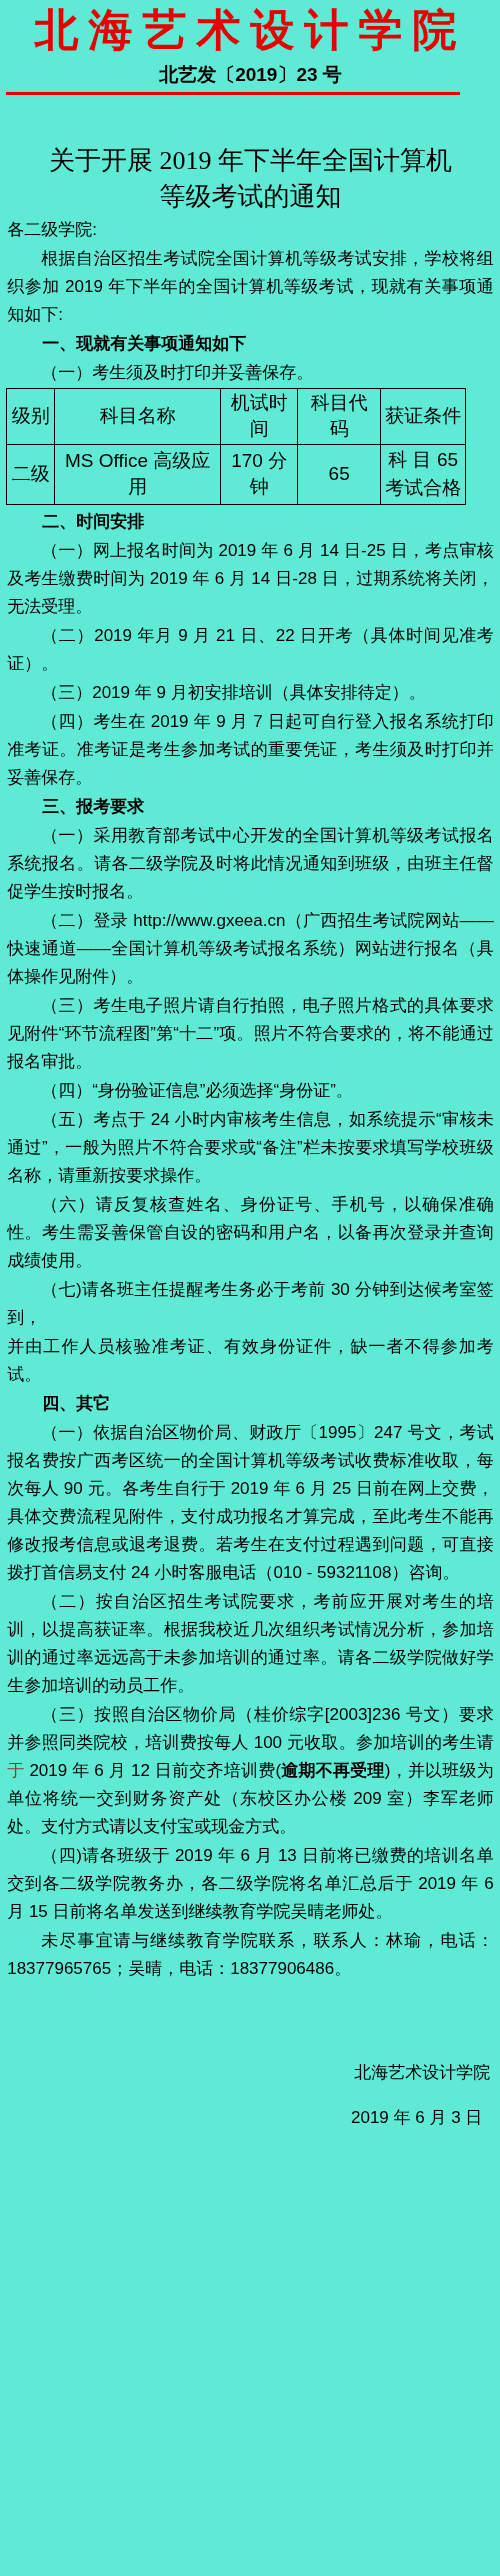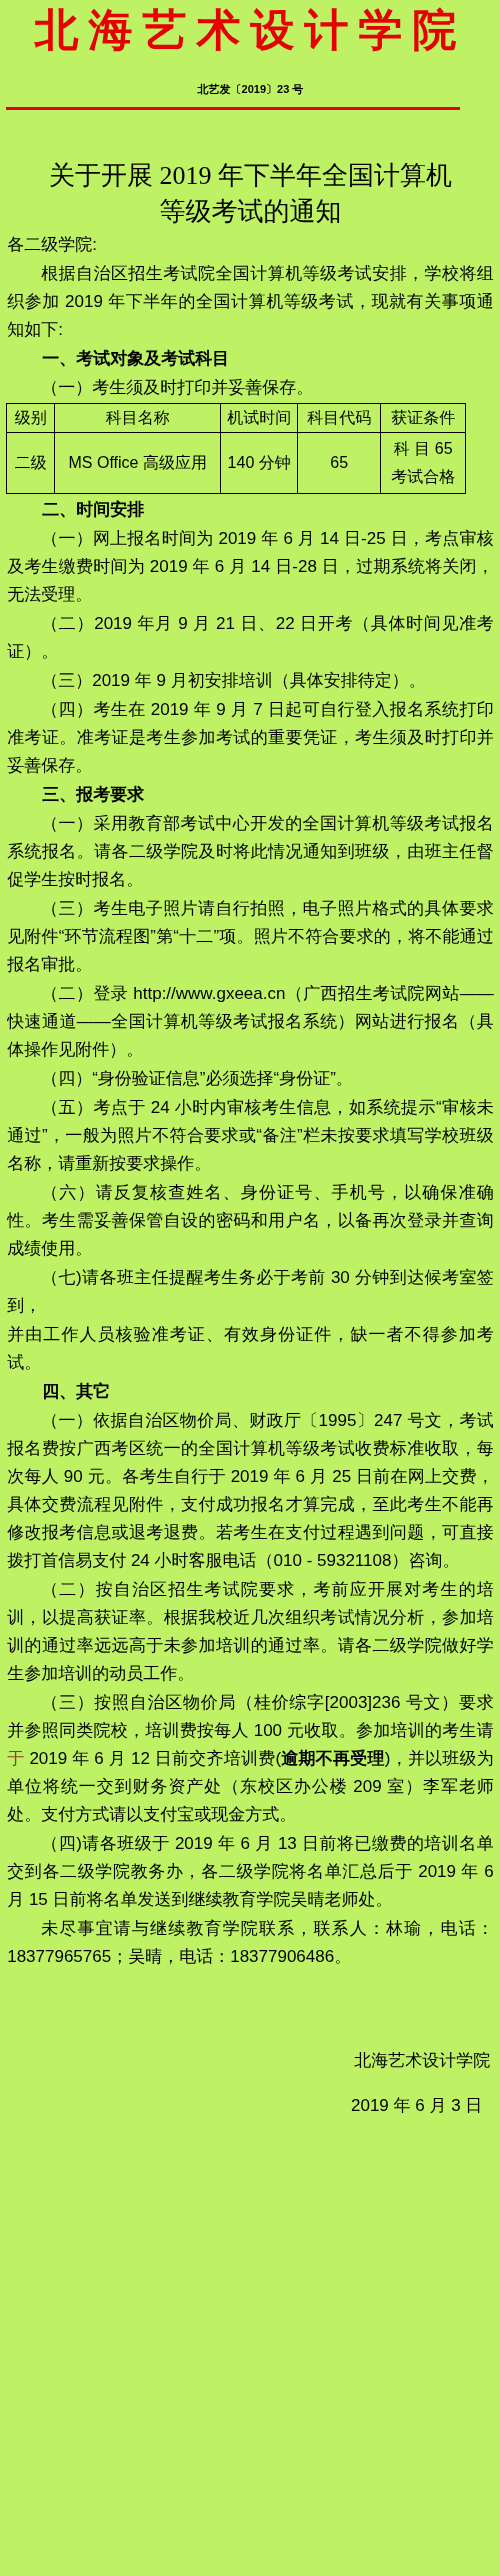--- a/index.html
+++ b/index.html
@@ -1,41 +1,41 @@
 <!DOCTYPE html>
 <html style="font-size:12.5px"><head>
 <meta charset="utf-8">
 <style>
   html,body { margin:0; padding:0; background:#ffffff; }
   .page {
     position:relative;
     width:501px; height:2576px;
-    background:#bef264;
+    background:#5eead4;
     box-sizing:border-box;
     padding:3.1px 6.2px 0 6.2px;
     font-family:"Liberation Sans", sans-serif;
     font-size:17px;
     line-height:28px;
     color:#000000;
     overflow:hidden;
   }
   .school-name {
     font-family:"Liberation Serif", serif;
     font-weight:bold;
     font-size:44px;
     line-height:56px;
     letter-spacing:10px;
     text-align:center;
     white-space:nowrap;
   }
   .doc-no {
-    margin-top:19px;
+    margin-top:4px;
     text-align:center;
     font-weight:bold;
-    font-size:11px;
+    font-size:19px;
     line-height:23.4px;
   }
   .divider {
     margin-top:5.5px;
     width:454px;
     height:3.1px;
   }
   .notice-title {
     margin-top:48px;
     font-family:"Liberation Serif", serif;
@@ -52,21 +52,21 @@
     text-indent:36px;
     margin:0;
     text-align:justify;
   }
   .gap-after { margin-top:7.8px; }
   table.subjects {
     border-collapse:collapse;
     table-layout:fixed;
     width:458px;
     margin:0.8px 0 2.3px 0;
-    font-size:16px;
+    font-size:19px;
     border-radius:7px;
   }
   table.subjects td {
     border:1.6px solid #000;
     text-align:center;
     vertical-align:middle;
     padding:0.8px 3.1px;
     line-height:26.5px;
     overflow:hidden;
   }
@@ -95,21 +95,21 @@
 
   <div class="notice-title">
     <div>关于开展 2019 年下半年全国计算机</div>
     <div>等级考试的通知</div>
   </div>
 
   <p class="para salutation">各二级学院:</p>
 
   <p class="para ind">根据自治区招生考试院全国计算机等级考试安排，学校将组织参加 2019 年下半年的全国计算机等级考试，现就有关事项通知如下:</p>
 
-  <p class="sec-heading">一、考试对象及考试科目</p>
+  <p class="sec-heading">一、现就有关事项通知如下</p>
   <p class="para ind">（一）考生须及时打印并妥善保存。</p>
 
   <table class="subjects">
     <colgroup>
       <col style="width:48px">
         <col style="width:166px">
         <col style="width:77px">
         <col style="width:83px">
         <col style="width:85px">
     </colgroup>
@@ -117,40 +117,40 @@
       <tr class="head-row">
         <td>级别</td>
         <td>科目名称</td>
         <td>机试时间</td>
         <td>科目代码</td>
         <td>获证条件</td>
       </tr>
       <tr class="data-row">
         <td>二级</td>
         <td>MS Office 高级应用</td>
-        <td>140 分钟</td>
+        <td>170 分钟</td>
         <td>65</td>
         <td class="cert-cell">
           <span class="cert-line">科 目 65</span>
           <span class="cert-line">考试合格</span>
         </td>
       </tr>
     </tbody>
   </table>
 
   <p class="sec-heading">二、时间安排</p>
   <p class="para ind">（一）网上报名时间为 2019 年 6 月 14 日-25 日，考点审核及考生缴费时间为 2019 年 6 月 14 日-28 日，过期系统将关闭，无法受理。</p>
   <p class="para ind">（二）2019 年月 9 月 21 日、22 日开考（具体时间见准考证）。</p>
   <p class="para ind">（三）2019 年 9 月初安排培训（具体安排待定）。</p>
   <p class="para ind">（四）考生在 2019 年 9 月 7 日起可自行登入报名系统打印准考证。准考证是考生参加考试的重要凭证，考生须及时打印并妥善保存。</p>
 
   <p class="sec-heading">三、报考要求</p>
   <p class="para ind">（一）采用教育部考试中心开发的全国计算机等级考试报名系统报名。请各二级学院及时将此情况通知到班级，由班主任督促学生按时报名。</p>
+  <p class="para ind">（二）登录 http://www.gxeea.cn（广西招生考试院网站——快速通道——全国计算机等级考试报名系统）网站进行报名（具体操作见附件）。</p>
   <p class="para ind">（三）考生电子照片请自行拍照，电子照片格式的具体要求见附件“环节流程图”第“十二”项。照片不符合要求的，将不能通过报名审批。</p>
-  <p class="para ind">（二）登录 http://www.gxeea.cn（广西招生考试院网站——快速通道——全国计算机等级考试报名系统）网站进行报名（具体操作见附件）。</p>
   <p class="para ind">（四）“身份验证信息”必须选择“身份证”。</p>
   <p class="para ind">（五）考点于 24 小时内审核考生信息，如系统提示“审核未通过”，一般为照片不符合要求或“备注”栏未按要求填写学校班级名称，请重新按要求操作。</p>
   <p class="para ind">（六）请反复核查姓名、身份证号、手机号，以确保准确性。考生需妥善保管自设的密码和用户名，以备再次登录并查询成绩使用。</p>
   <p class="para ind">（七)请各班主任提醒考生务必于考前 30 分钟到达候考室签到，</p>
   <p class="para gap-after">并由工作人员核验准考证、有效身份证件，缺一者不得参加考试。</p>
 
   <p class="sec-heading">四、其它</p>
   <p class="para ind">（一）依据自治区物价局、财政厅〔1995〕247 号文，考试报名费按广西考区统一的全国计算机等级考试收费标准收取，每次每人 90 元。各考生自行于 2019 年 6 月 25 日前在网上交费，具体交费流程见附件，支付成功报名才算完成，至此考生不能再修改报考信息或退考退费。若考生在支付过程遇到问题，可直接拨打首信易支付 24 小时客服电话（010 - 59321108）咨询。</p>
   <p class="para ind">（二）按自治区招生考试院要求，考前应开展对考生的培训，以提高获证率。根据我校近几次组织考试情况分析，参加培训的通过率远远高于未参加培训的通过率。请各二级学院做好学生参加培训的动员工作。</p>
   <p class="para ind">

